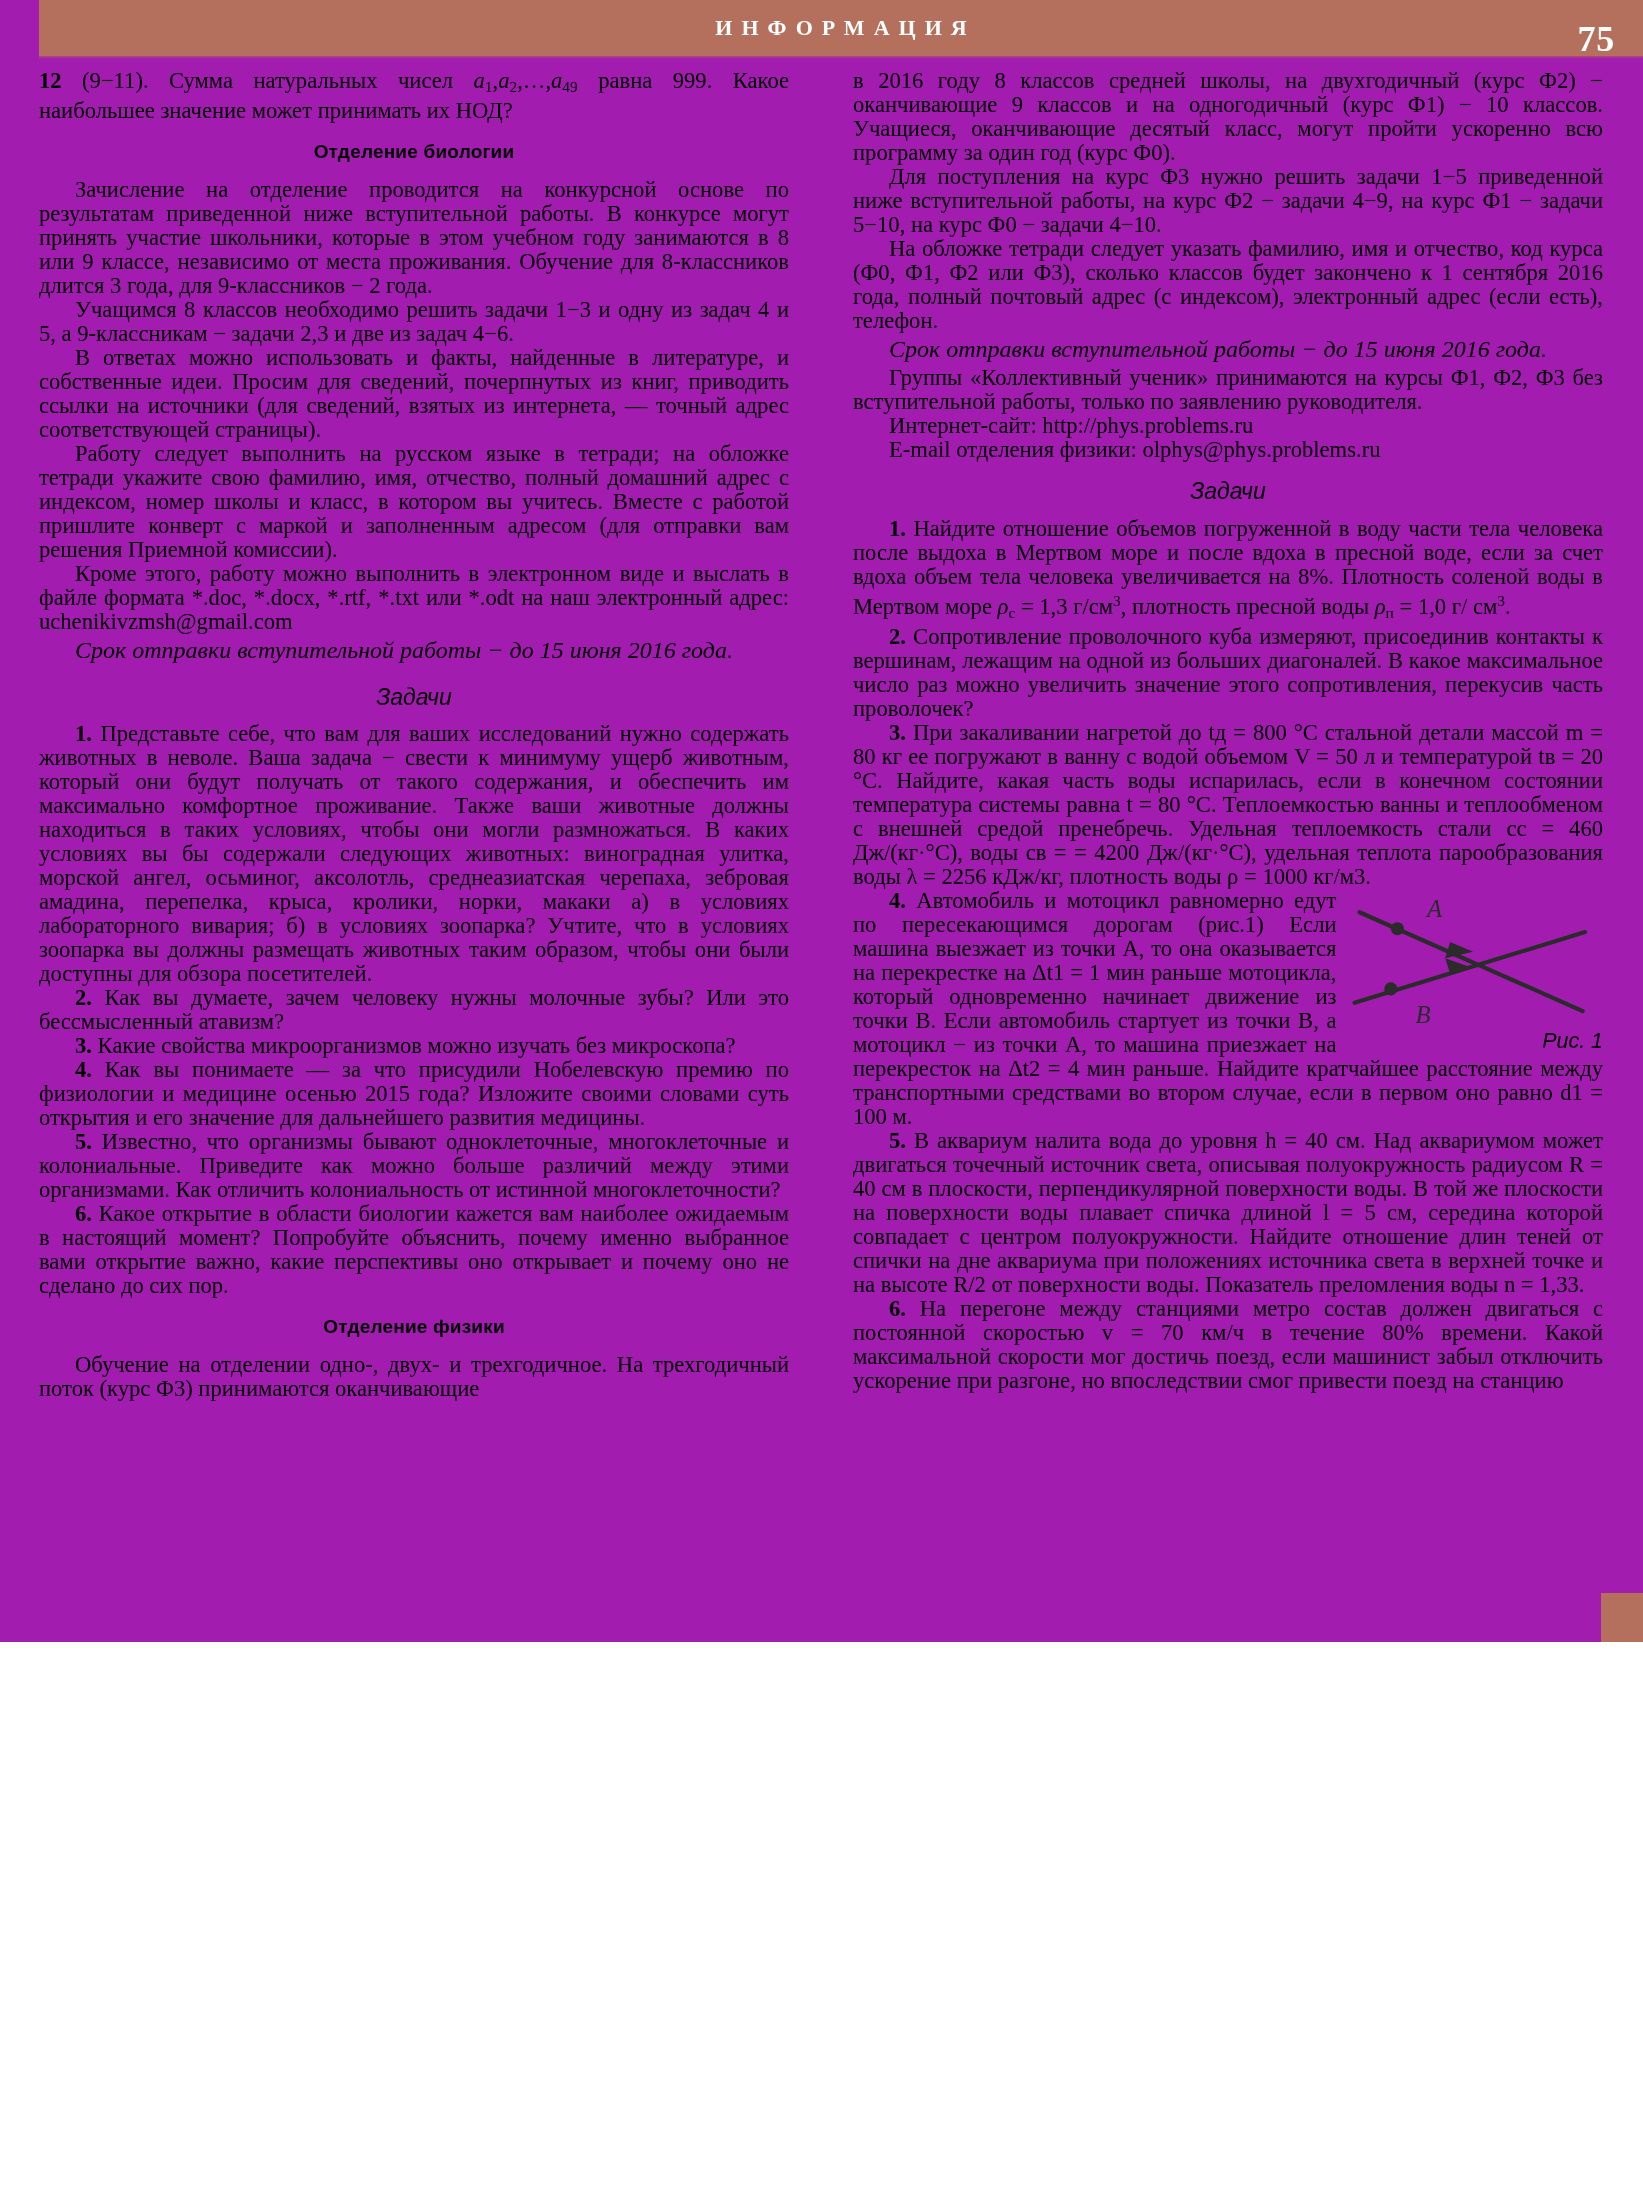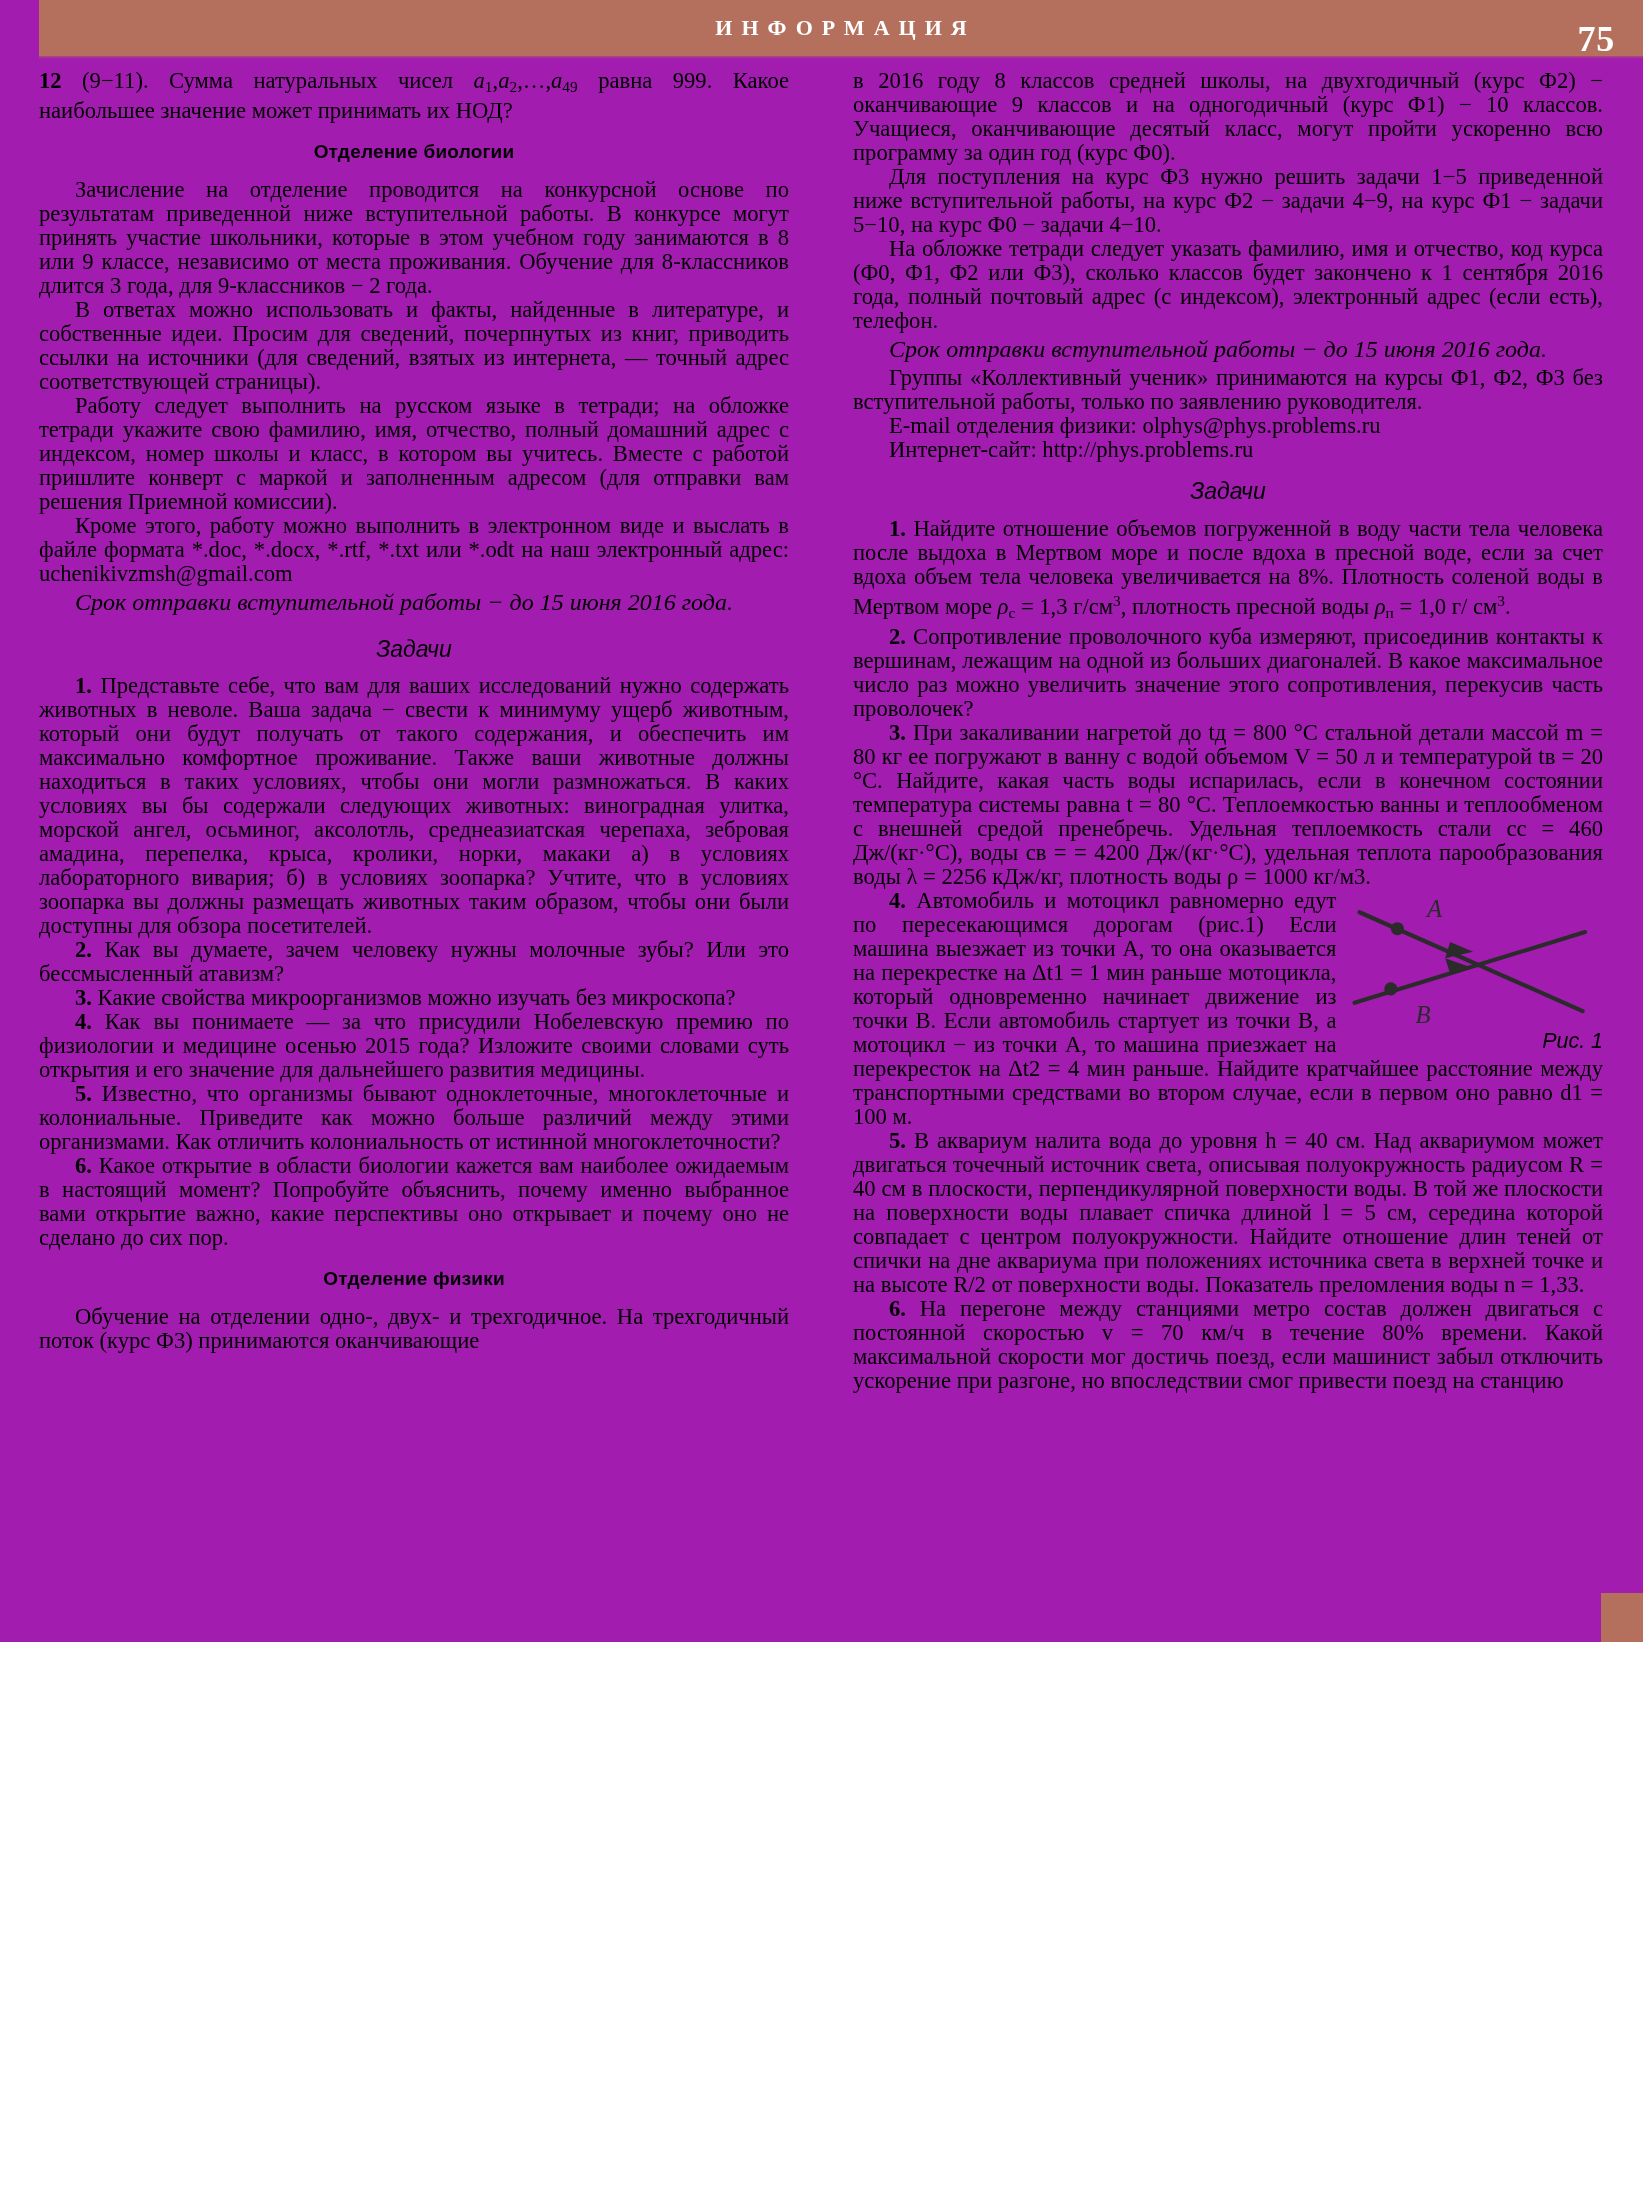--- a/index.html
+++ b/index.html
@@ -160,20 +160,21 @@
 
   <div class="columns">
 
     <div class="col col-left">
 
       <p class="body noindent"><span class="num">12</span>&nbsp;(9−11).&nbsp;Сумма натуральных чисел <span class="mi">a</span><sub>1</sub>,<span class="mi">a</span><sub>2</sub>,…,<span class="mi">a</span><sub>49</sub> равна 999. Какое наибольшее значение может принимать их НОД?</p>
 
       <h2 class="section-heading">Отделение биологии</h2>
 
       <p class="body">Зачисление на отделение проводится на конкурсной основе по результатам приведенной ниже вступительной работы. В конкурсе могут принять участие школьники, которые в этом учебном году занимаются в 8 или 9 классе, независимо от места проживания. Обучение для 8-классников длится 3 года, для 9-классников − 2 года.</p>
+      <p class="body">Учащимся 8 классов необходимо решить задачи 1−3 и одну из задач 4 и 5, а 9-классникам − задачи 2,3 и две из задач 4−6.</p>
       <p class="body">В ответах можно использовать и факты, найденные в литературе, и собственные идеи. Просим для сведений, почерпнутых из книг, приводить ссылки на источники (для сведений, взятых из интернета, — точный адрес соответствующей страницы).</p>
       <p class="body">Работу следует выполнить на русском языке в тетради; на обложке тетради укажите свою фамилию, имя, отчество, полный домашний адрес с индексом, номер школы и класс, в котором вы учитесь. Вместе с работой пришлите конверт с маркой и заполненным адресом (для отправки вам решения Приемной комиссии).</p>
       <p class="body">Кроме этого, работу можно выполнить в электронном виде и выслать в файле формата *.doc, *.docx, *.rtf, *.txt или *.odt на наш электронный адрес: uchenikivzmsh@gmail.com</p>
       <p class="italic-note">Срок отправки вступительной работы − до 15 июня 2016 года.</p>
 
       <h3 class="tasks-heading">Задачи</h3>
 
       <p class="body"><span class="num">1.</span> <span>Представьте себе, что вам для ваших исследований нужно содержать животных в неволе. Ваша задача − свести к минимуму ущерб животным, который они будут получать от такого содержания, и обеспечить им максимально комфортное проживание. Также ваши животные должны находиться в таких условиях, чтобы они могли размножаться. В каких условиях вы бы содержали следующих животных: виноградная улитка, морской ангел, осьминог, аксолотль, среднеазиатская черепаха, зебровая амадина, перепелка, крыса, кролики, норки, макаки а) в условиях лабораторного вивария; б) в условиях зоопарка? Учтите, что в условиях зоопарка вы должны размещать животных таким образом, чтобы они были доступны для обзора посетителей.</span></p>
       <p class="body"><span class="num">2.</span> <span>Как вы думаете, зачем человеку нужны молочные зубы? Или это бессмысленный атавизм?</span></p>
       <p class="body"><span class="num">3.</span> <span>Какие свойства микроорганизмов можно изучать без микроскопа?</span></p>
@@ -186,22 +187,22 @@
       <p class="body">Обучение на отделении одно-, двух- и трехгодичное. На трехгодичный поток (курс Ф3) принимаются оканчивающие</p>
     </div>
 
     <div class="col col-right">
 
       <p class="body cont">в 2016 году 8 классов средней школы, на двухгодичный (курс Ф2) − оканчивающие 9 классов и на одногодичный (курс Ф1) − 10 классов. Учащиеся, оканчивающие десятый класс, могут пройти ускоренно всю программу за один год (курс Ф0).</p>
       <p class="body">Для поступления на курс Ф3 нужно решить задачи 1−5 приведенной ниже вступительной работы, на курс Ф2 − задачи 4−9, на курс Ф1 − задачи 5−10, на курс Ф0 − задачи 4−10.</p>
       <p class="body">На обложке тетради следует указать фамилию, имя и отчество, код курса (Ф0, Ф1, Ф2 или Ф3), сколько классов будет закончено к 1 сентября 2016 года, полный почтовый адрес (с индексом), электронный адрес (если есть), телефон.</p>
       <p class="italic-note">Срок отправки вступительной работы − до 15 июня 2016 года.</p>
       <p class="body">Группы «Коллективный ученик» принимаются на курсы Ф1, Ф2, Ф3 без вступительной работы, только по заявлению руководителя.</p>
+      <p class="body">Интернет-сайт: http://phys.problems.ru</p>
       <p class="body">E-mail отделения физики: olphys@phys.problems.ru</p>
-      <p class="body">Интернет-сайт: http://phys.problems.ru</p>
 
       <h3 class="tasks-heading">Задачи</h3>
 
       <p class="body"><span class="num">1.</span>
         <span>Найдите отношение объемов погруженной в воду части тела человека после выдоха в Мертвом море и после вдоха в пресной воде, если за счет вдоха объем тела человека увеличивается на 8%. Плотность соленой воды в Мертвом море </span><span class="mi">ρ</span><sub>с</sub><span> = 1,3 г/см</span><sup>3</sup><span>, плотность пресной воды </span><span class="mi">ρ</span><sub>п</sub><span> = 1,0 г/ см</span><sup>3</sup><span>.</span></p>
 
       <p class="body"><span class="num">2.</span> <span>Сопротивление проволочного куба измеряют, присоединив контакты к вершинам, лежащим на одной из больших диагоналей. В какое максимальное число раз можно увеличить значение этого сопротивления, перекусив часть проволочек?</span></p>
 
       <p class="body"><span class="num">3.</span> <span>При закаливании нагретой до tд = 800 °C стальной детали массой m = 80 кг ее погружают в ванну с водой объемом V = 50 л и температурой tв = 20 °C. Найдите, какая часть воды испарилась, если в конечном состоянии температура системы равна t = 80 °C. Теплоемкостью ванны и теплообменом с внешней средой пренебречь. Удельная теплоемкость стали cс = 460 Дж/(кг·°C), воды cв = = 4200 Дж/(кг·°C), удельная теплота парообразования воды λ = 2256 кДж/кг, плотность воды ρ = 1000 кг/м3.</span></p>
 

